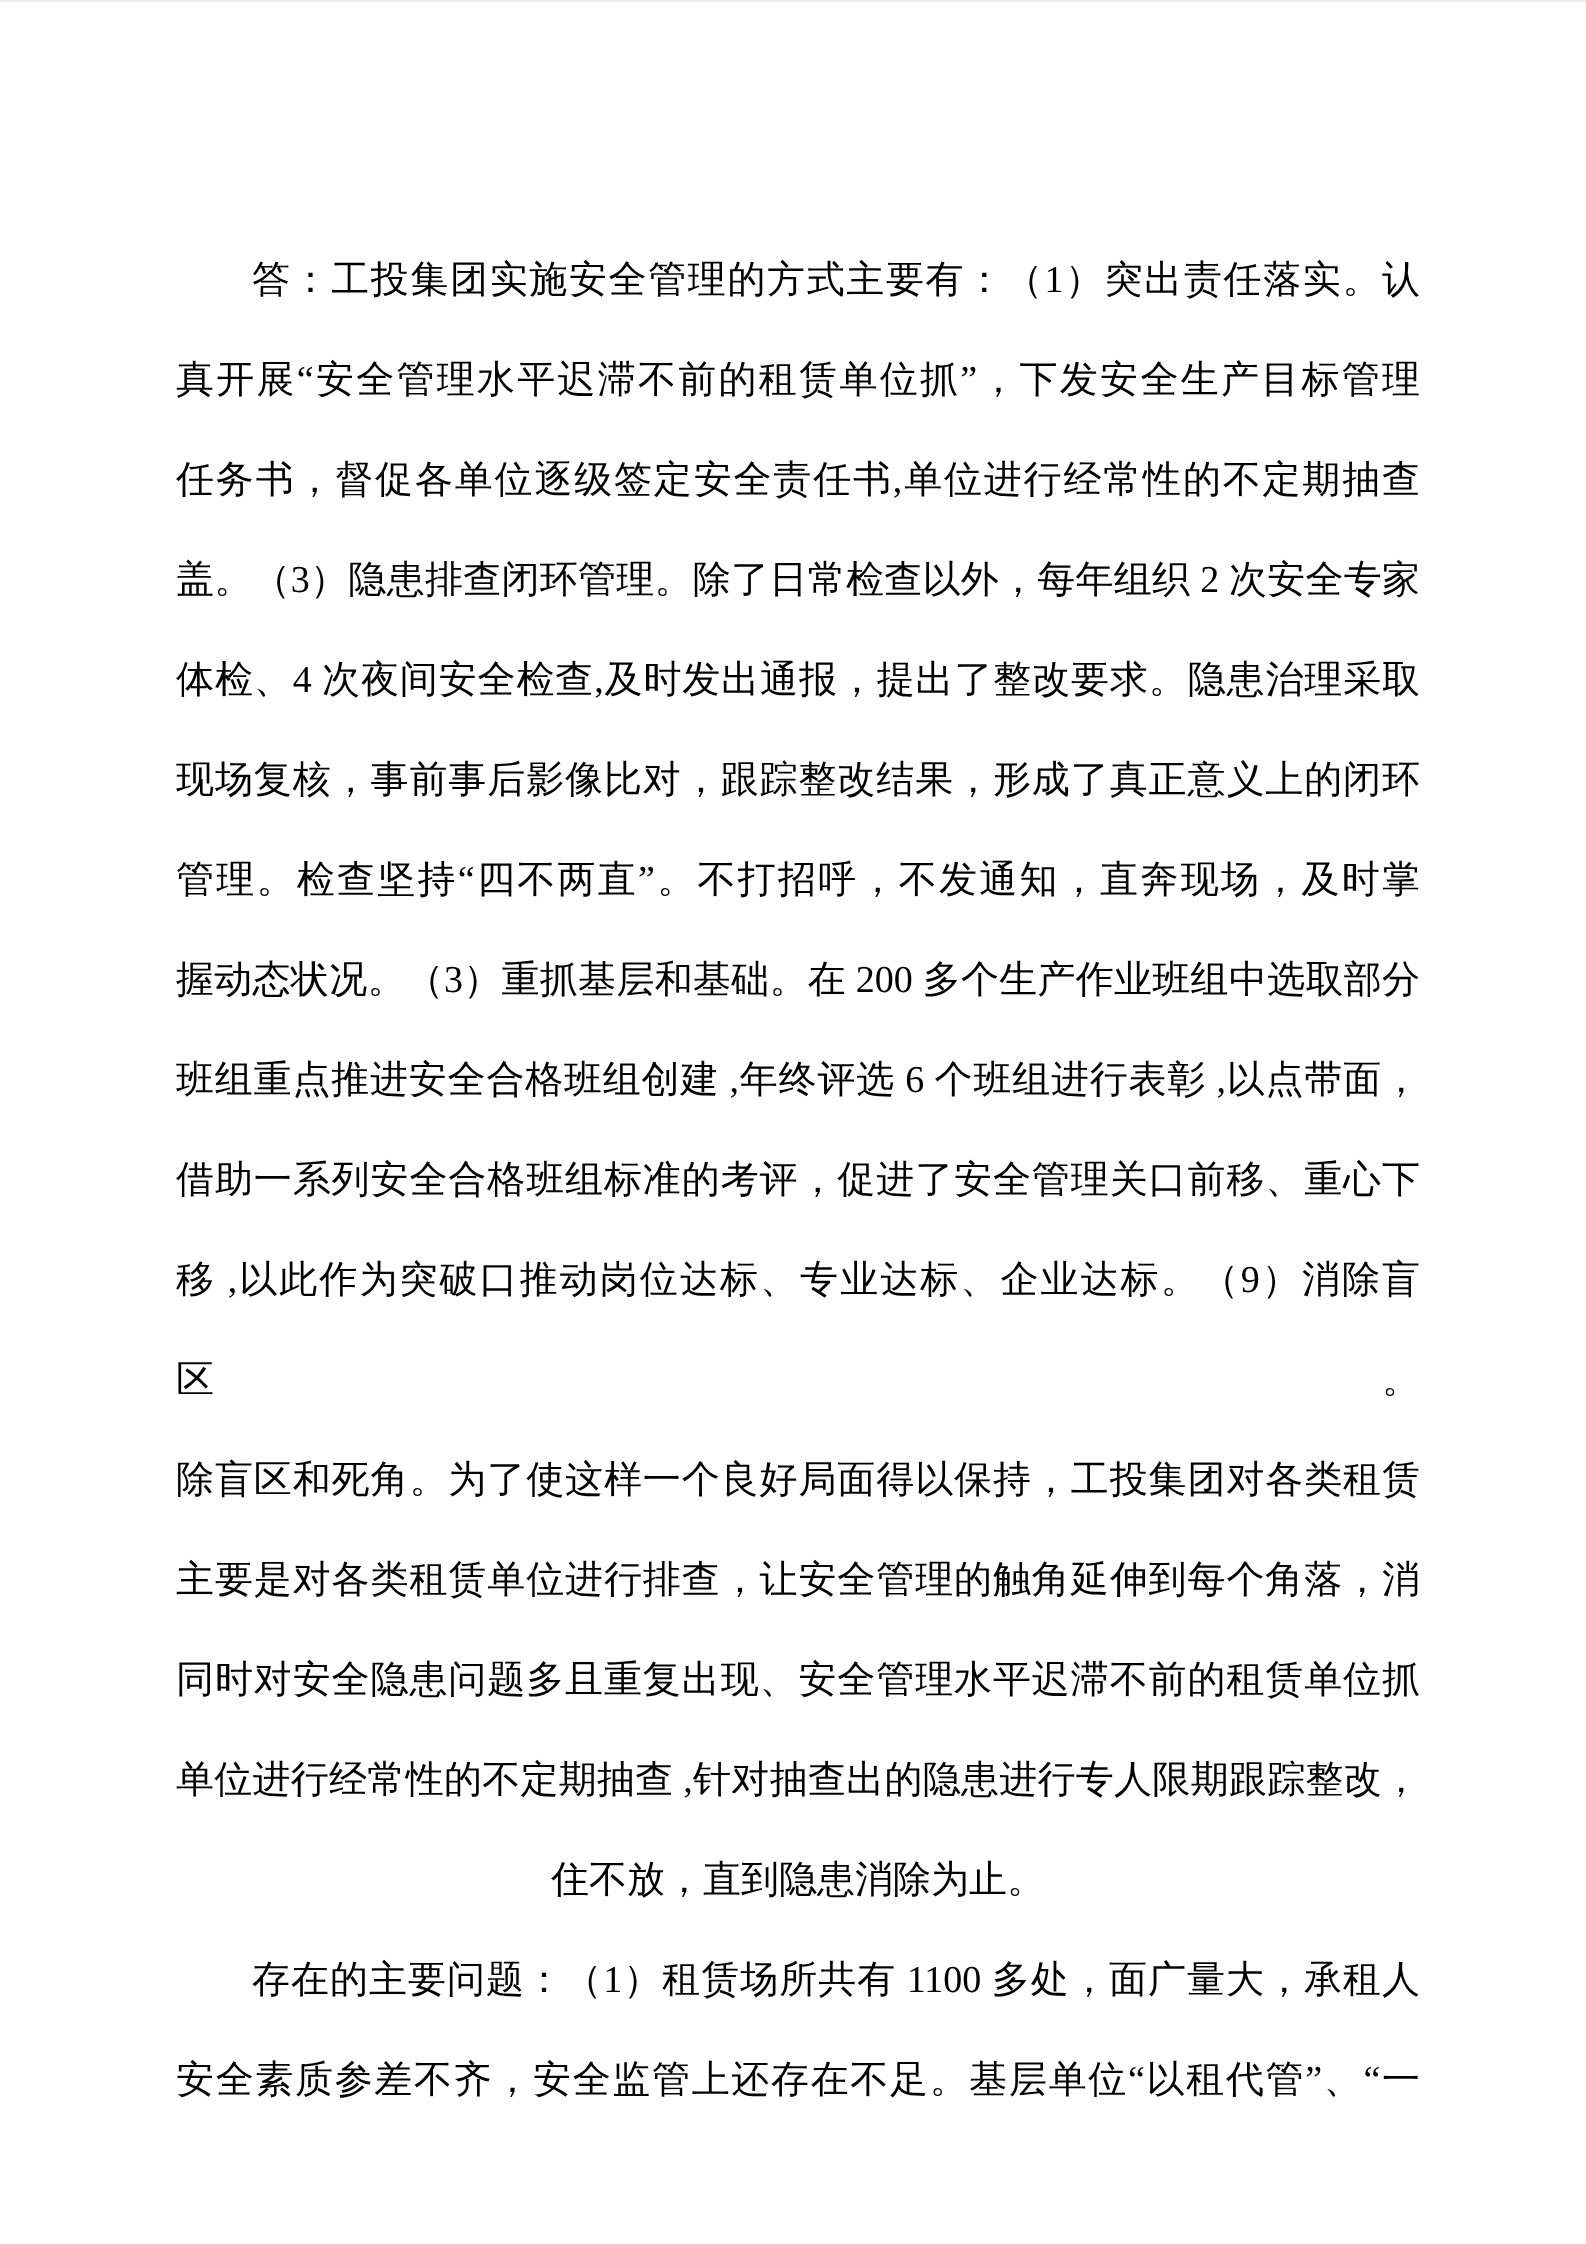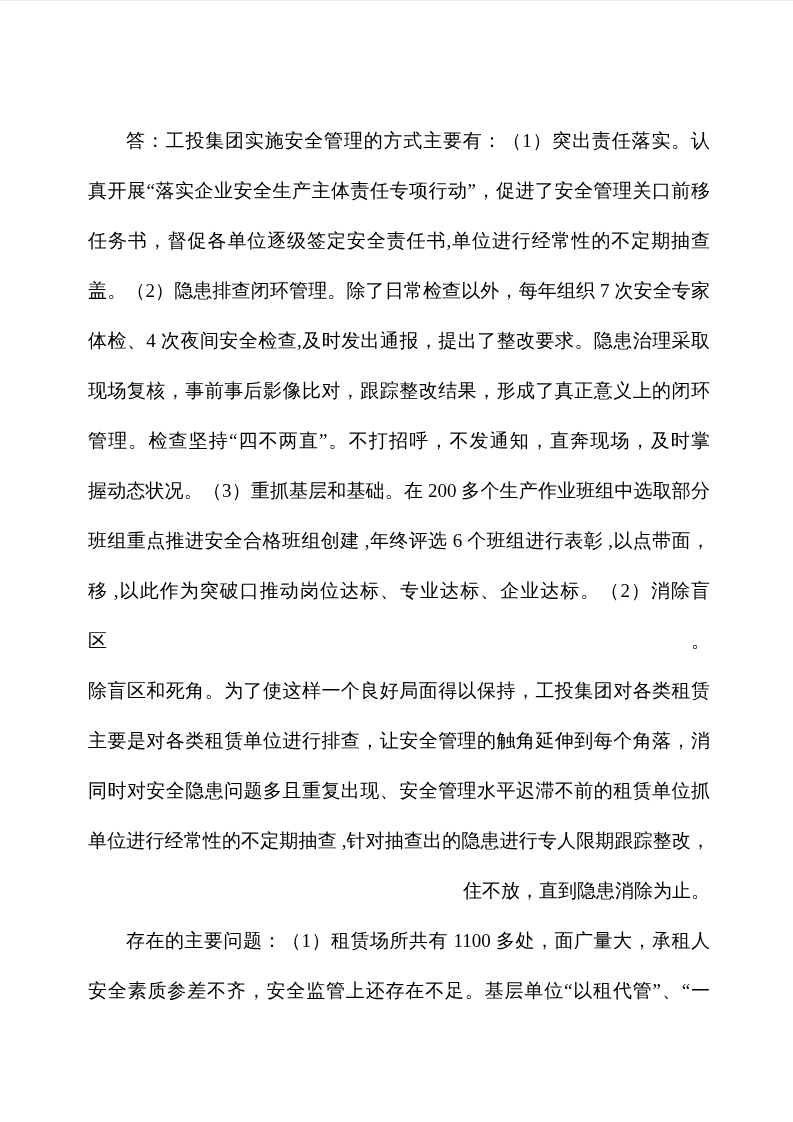--- a/index.html
+++ b/index.html
@@ -22,45 +22,46 @@
     left: 88px;
     top: 115px;
     width: 622px;
     font-size: 19px;
     line-height: 50px;
     color: #000000;
     letter-spacing: 0;
   }
   .line {
     white-space: pre-wrap;
-    text-align: right;
+    text-align: center;
   }
   .line.justify {
     text-align: justify;
     text-align-last: justify;
   }
   .line.indent {
     text-indent: 2em;
   }
 </style>
 </head>
 <body>
 
 <div class="page">
   <div class="text-block" id="text-block">
       <div class="line indent justify">答：工投集团实施安全管理的方式主要有：（1）突出责任落实。认</div>
-      <div class="line justify">真开展“落实企业安全生产主体责任专项行动”，促进了安全管理关口前移</div>
+      <div class="line justify">真开展“安全管理水平迟滞不前的租赁单位抓”，下发安全生产目标管理</div>
       <div class="line justify">任务书，督促各单位逐级签定安全责任书,单位进行经常性的不定期抽查</div>
-      <div class="line justify">盖。（2）隐患排查闭环管理。除了日常检查以外，每年组织 7 次安全专家</div>
+      <div class="line justify">盖。（3）隐患排查闭环管理。除了日常检查以外，每年组织 2 次安全专家</div>
       <div class="line justify">体检、4 次夜间安全检查,及时发出通报，提出了整改要求。隐患治理采取</div>
       <div class="line justify">现场复核，事前事后影像比对，跟踪整改结果，形成了真正意义上的闭环</div>
       <div class="line justify">管理。检查坚持“四不两直”。不打招呼，不发通知，直奔现场，及时掌</div>
       <div class="line justify">握动态状况。（3）重抓基层和基础。在 200 多个生产作业班组中选取部分</div>
       <div class="line justify">班组重点推进安全合格班组创建 ,年终评选 6 个班组进行表彰 ,以点带面，</div>
-      <div class="line justify">移 ,以此作为突破口推动岗位达标、专业达标、企业达标。（2）消除盲区。</div>
+      <div class="line justify">借助一系列安全合格班组标准的考评，促进了安全管理关口前移、重心下</div>
+      <div class="line justify">移 ,以此作为突破口推动岗位达标、专业达标、企业达标。（9）消除盲区。</div>
       <div class="line justify">除盲区和死角。为了使这样一个良好局面得以保持，工投集团对各类租赁</div>
       <div class="line justify">主要是对各类租赁单位进行排查，让安全管理的触角延伸到每个角落，消</div>
       <div class="line justify">同时对安全隐患问题多且重复出现、安全管理水平迟滞不前的租赁单位抓</div>
       <div class="line justify">单位进行经常性的不定期抽查 ,针对抽查出的隐患进行专人限期跟踪整改，</div>
       <div class="line">住不放，直到隐患消除为止。</div>
       <div class="line indent justify">存在的主要问题：（1）租赁场所共有 1100 多处，面广量大，承租人</div>
       <div class="line justify">安全素质参差不齐，安全监管上还存在不足。基层单位“以租代管”、“一</div>
     </div>
 </div>
 

